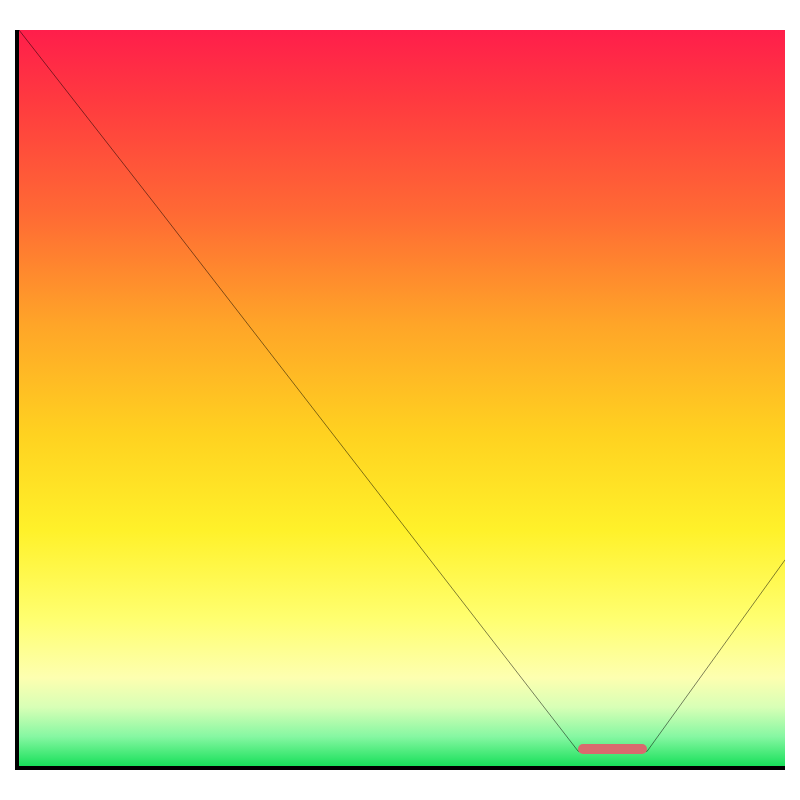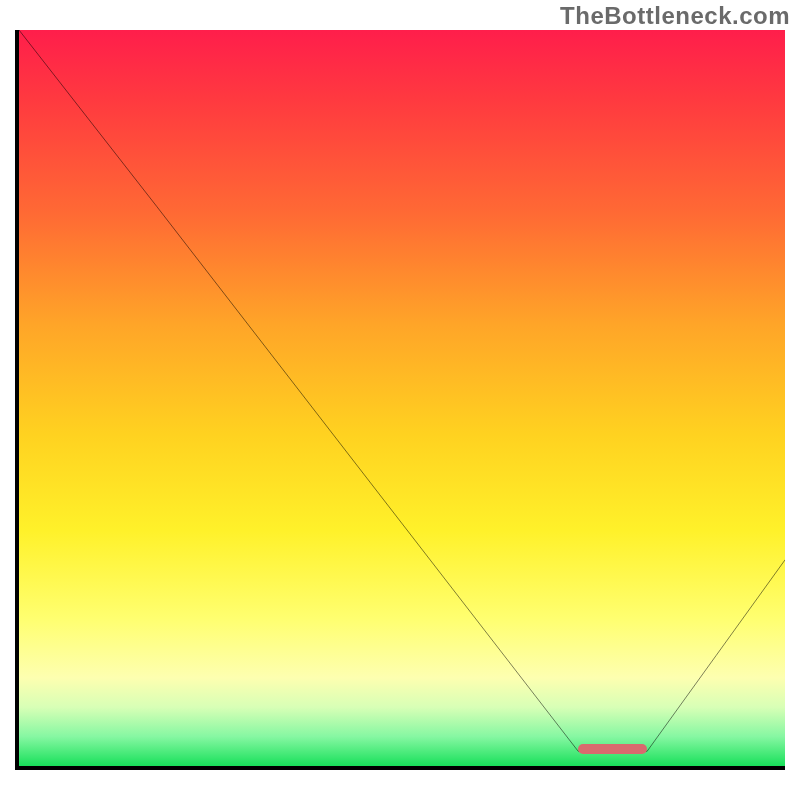--- a/index.html
+++ b/index.html
@@ -66,21 +66,20 @@
     position: absolute;
     height: 10px;
     border-radius: 5px;
     background: #d96a6e;
   }
 </style>
 </head>
 <body>
 
 <div class="container">
-  <div class="watermark">TheBottleneck.com</div>
 
   <div class="plot-area">
     <div class="gradient-bg"></div>
 
     <svg class="curve" viewBox="0 0 100 100" preserveAspectRatio="none">
       <path d="M 0 0 Q 9 12 18 24 Q 45.5 61 73 98 Q 77.5 98 82 98 Q 91 85 100 72" fill="none" stroke="#000" stroke-width="0.5" vector-effect="non-scaling-stroke" stroke-linejoin="round" stroke-linecap="round"></path>
     </svg>
 
     <div class="marker" style="left: 73%; width: 9%; top: calc(98% - 7px); background: rgb(217, 106, 110);"></div>
   </div>

